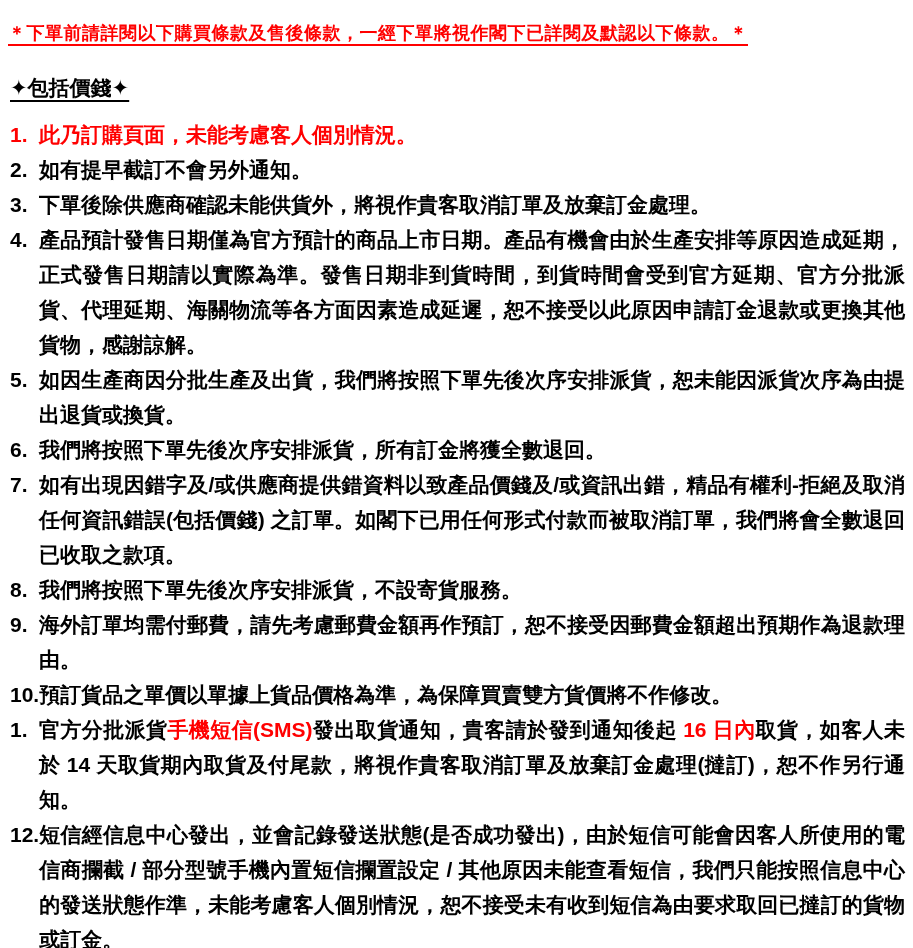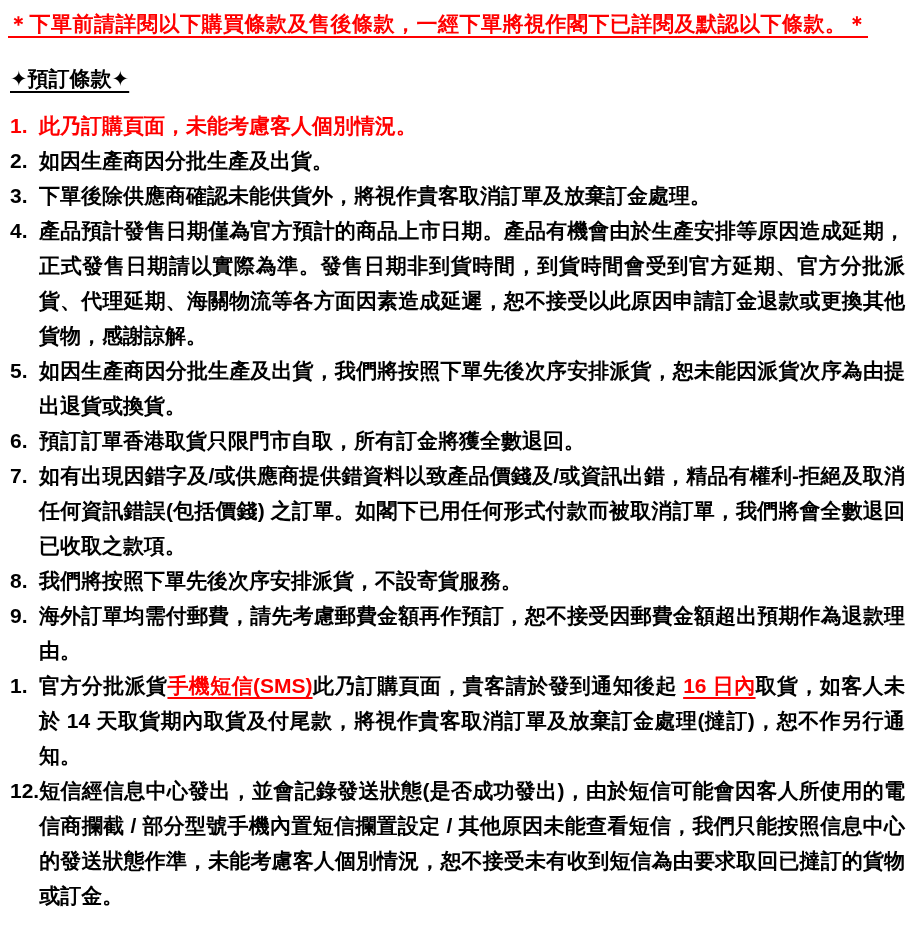--- a/index.html
+++ b/index.html
@@ -17,22 +17,22 @@
     background: var(--bg);
     overflow: hidden;
   }
   body {
     font-family: "Liberation Sans", "DejaVu Sans", sans-serif;
     font-weight: 700;
     color: var(--ink);
     padding: 6px 6px 0 8px;
   }
   .banner {
-    margin: 2px 0 0 0;
-    font-size: 21px;
+    margin: 11px 0 0 0;
+    font-size: 18px;
     line-height: 32px;
     color: var(--red);
     text-decoration: underline;
     text-underline-offset: 5px;
     text-decoration-thickness: 2px;
     letter-spacing: 0.5px;
   }
   .section-title {
     margin: 24px 0 0 2px;
     font-size: 21px;
@@ -61,72 +61,75 @@
   }
   .txt {
     flex: 1;
     text-align: justify;
     padding-right: 2px;
   }
   li.red-item { color: var(--red); }
   .seg-plain { }
   .seg-red-underline {
     color: var(--red);
-    text-decoration: underline;
     text-underline-offset: 4px;
     text-decoration-thickness: 2px;
   }
 </style>
 </head>
 <body>
 
 <div class="doc">
   <p class="banner">＊下單前請詳閱以下購買條款及售後條款，一經下單將視作閣下已詳閱及默認以下條款。＊</p>
 
-  <h2 class="section-title">✦預訂條款✦</h2>
+  <h2 class="section-title">✦包括價錢✦</h2>
 
   <ol class="terms">
       <li class="red-item">
         <span class="num">1.</span>
         <span class="txt"><span class="seg-plain">此乃訂購頁面，未能考慮客人個別情況。</span></span>
       </li>
       <li>
         <span class="num">2.</span>
-        <span class="txt"><span class="seg-plain">如因生產商因分批生產及出貨。</span></span>
+        <span class="txt"><span class="seg-plain">如有提早截訂不會另外通知。</span></span>
       </li>
       <li>
         <span class="num">3.</span>
         <span class="txt"><span class="seg-plain">下單後除供應商確認未能供貨外，將視作貴客取消訂單及放棄訂金處理。</span></span>
       </li>
       <li>
         <span class="num">4.</span>
         <span class="txt"><span class="seg-plain">產品預計發售日期僅為官方預計的商品上市日期。產品有機會由於生產安排等原因造成延期，正式發售日期請以實際為準。發售日期非到貨時間，到貨時間會受到官方延期、官方分批派貨、代理延期、海關物流等各方面因素造成延遲，恕不接受以此原因申請訂金退款或更換其他貨物，感謝諒解。</span></span>
       </li>
       <li>
         <span class="num">5.</span>
         <span class="txt"><span class="seg-plain">如因生產商因分批生產及出貨，我們將按照下單先後次序安排派貨，恕未能因派貨次序為由提出退貨或換貨。</span></span>
       </li>
       <li>
         <span class="num">6.</span>
-        <span class="txt"><span class="seg-plain">預訂訂單香港取貨只限門市自取，所有訂金將獲全數退回。</span></span>
+        <span class="txt"><span class="seg-plain">我們將按照下單先後次序安排派貨，所有訂金將獲全數退回。</span></span>
       </li>
       <li>
         <span class="num">7.</span>
         <span class="txt"><span class="seg-plain">如有出現因錯字及/或供應商提供錯資料以致產品價錢及/或資訊出錯，精品有權利-拒絕及取消任何資訊錯誤(包括價錢) 之訂單。如閣下已用任何形式付款而被取消訂單，我們將會全數退回已收取之款項。</span></span>
       </li>
       <li>
         <span class="num">8.</span>
         <span class="txt"><span class="seg-plain">我們將按照下單先後次序安排派貨，不設寄貨服務。</span></span>
       </li>
       <li>
         <span class="num">9.</span>
         <span class="txt"><span class="seg-plain">海外訂單均需付郵費，請先考慮郵費金額再作預訂，恕不接受因郵費金額超出預期作為退款理由。</span></span>
       </li>
       <li>
+        <span class="num">10.</span>
+        <span class="txt"><span class="seg-plain">預訂貨品之單價以單據上貨品價格為準，為保障買賣雙方貨價將不作修改。</span></span>
+      </li>
+      <li>
         <span class="num">1.</span>
-        <span class="txt"><span class="seg-plain">官方分批派貨</span><span class="seg-red-underline">手機短信(SMS)</span><span class="seg-plain">此乃訂購頁面，貴客請於發到通知後起 </span><span class="seg-red-underline">16 日內</span><span class="seg-plain">取貨，如客人未於 14 天取貨期內取貨及付尾款，將視作貴客取消訂單及放棄訂金處理(撻訂)，恕不作另行通知。</span></span>
+        <span class="txt"><span class="seg-plain">官方分批派貨</span><span class="seg-red-underline">手機短信(SMS)</span><span class="seg-plain">發出取貨通知，貴客請於發到通知後起 </span><span class="seg-red-underline">16 日內</span><span class="seg-plain">取貨，如客人未於 14 天取貨期內取貨及付尾款，將視作貴客取消訂單及放棄訂金處理(撻訂)，恕不作另行通知。</span></span>
       </li>
       <li>
         <span class="num">12.</span>
         <span class="txt"><span class="seg-plain">短信經信息中心發出，並會記錄發送狀態(是否成功發出)，由於短信可能會因客人所使用的電信商攔截 / 部分型號手機內置短信攔置設定 / 其他原因未能查看短信，我們只能按照信息中心的發送狀態作準，未能考慮客人個別情況，恕不接受未有收到短信為由要求取回已撻訂的貨物或訂金。</span></span>
       </li>
     </ol>
 </div>
 
 </body></html>

